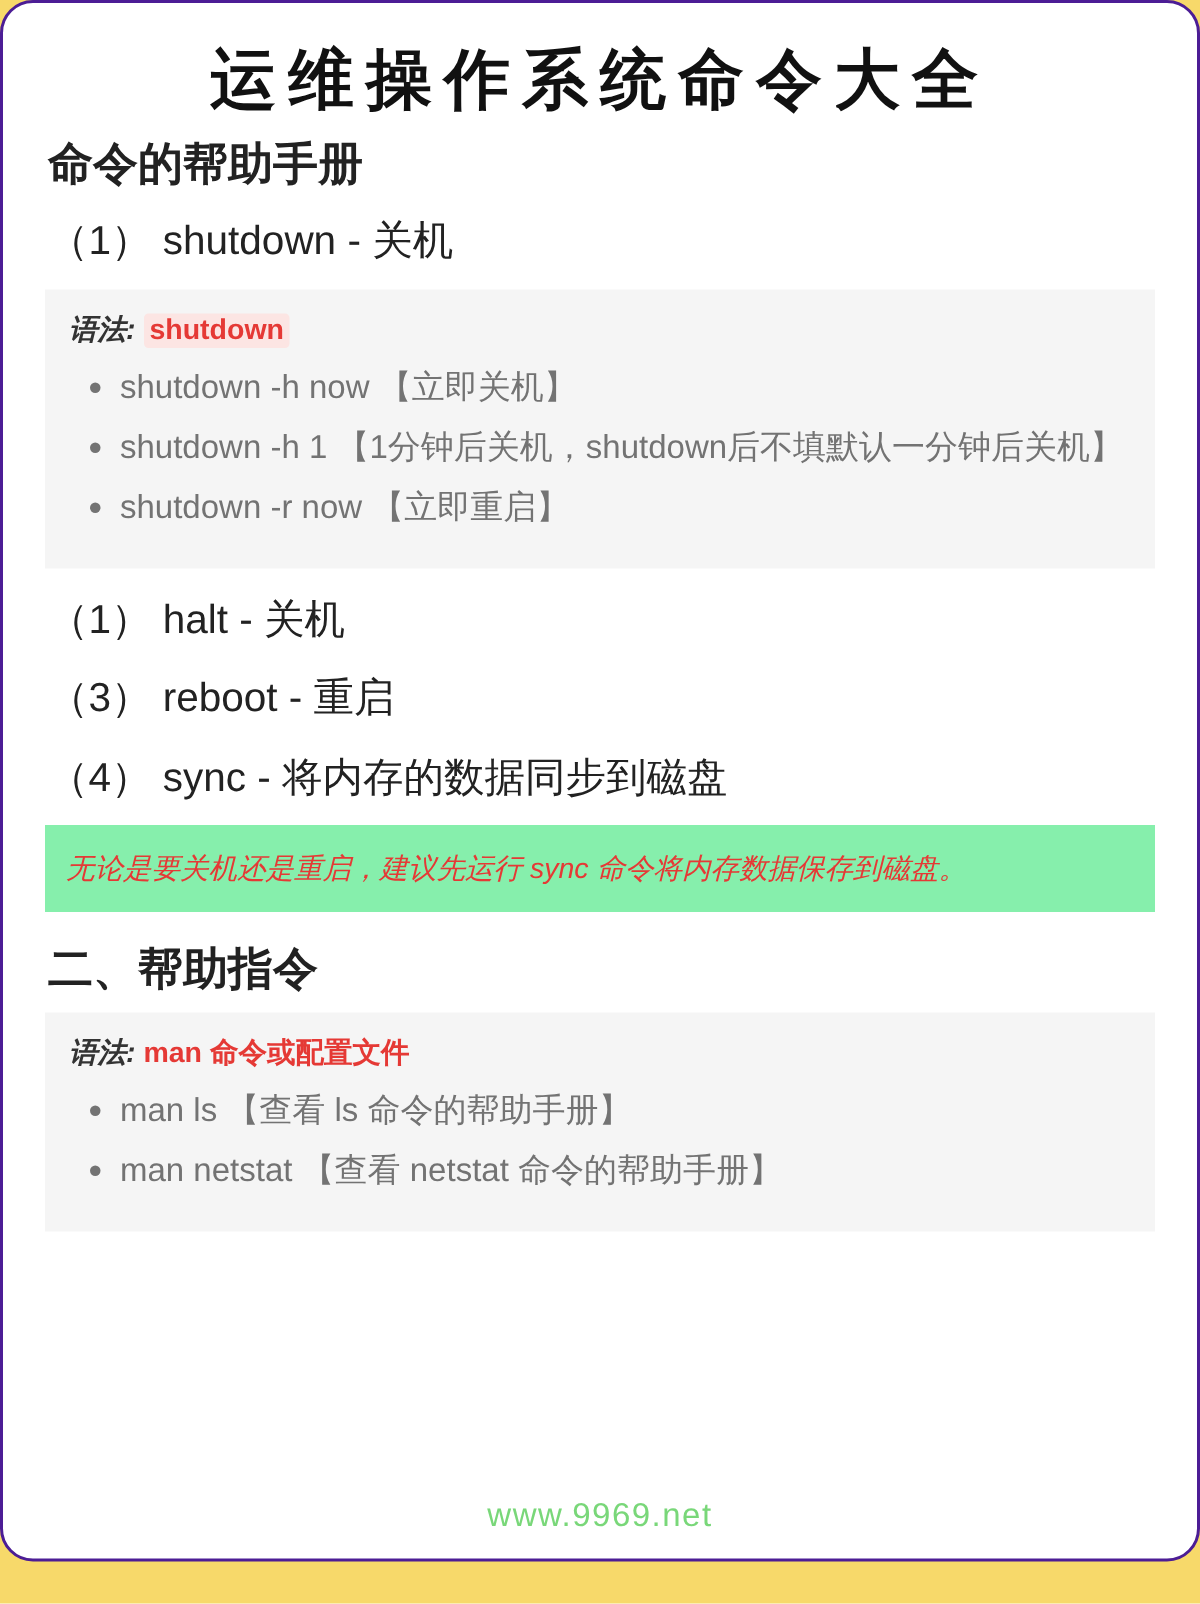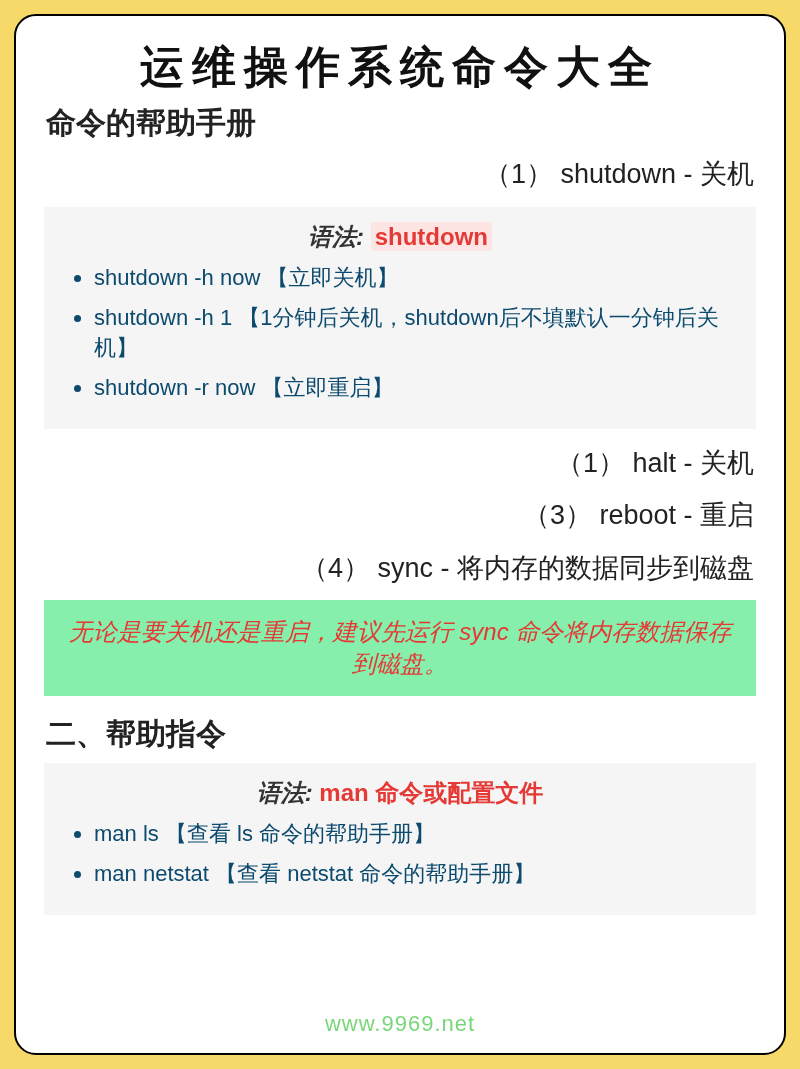--- a/index.html
+++ b/index.html
@@ -5,23 +5,22 @@
   * { box-sizing: border-box; margin: 0; padding: 0; }
   body {
     background: #f7d96a;
     width: 800px;
     height: 1069px;
     overflow: hidden;
     font-family: "PingFang SC", "Microsoft YaHei", "Helvetica Neue", Arial, sans-serif;
   }
   .card {
     background: #fff;
-    border: 2px solid #000000;
+    border: 2px solid #4c1d95;
     border-radius: 22px;
-    margin: 14px;
     height: calc(100% - 28px);
     padding: 18px 30px 0 30px;
     position: relative;
     overflow: hidden;
   }
   .main-title {
     font-size: 44px;
     font-weight: 900;
     letter-spacing: 8px;
     text-align: center;
@@ -32,31 +31,29 @@
     font-size: 30px;
     font-weight: 700;
     color: #222;
     margin: 4px 0 8px 0;
   }
   .entry {
     font-size: 27px;
     color: #222;
     margin: 10px 0 12px 0;
     line-height: 1.5;
-    text-align: right;
   }
   .code-block {
     background: #f5f5f5;
     margin: 6px -2px 14px -2px;
     padding: 14px 16px 16px 16px;
     color: #222;
   }
   .code-block p, .note-block p {
-    font-size: 24px;
-    text-align: center;
+    font-size: 19px;
   }
   .syntax-line {
     font-weight: 700;
     font-style: italic;
     margin-bottom: 10px;
   }
   .syntax-label { color: #333; font-style: italic; }
   .syntax-cmd {
     color: #e53935;
     background: #fce5e3;
@@ -69,21 +66,21 @@
     font-style: normal;
     font-weight: 700;
   }
   .bullets {
     list-style: disc;
     padding-left: 34px;
   }
   .bullets li {
     font-size: 22px;
     margin: 10px 0;
-    color: #0c4a6e;
+    color: #737373;
   }
   .note-block {
     background: #86efac;
     padding: 16px 14px;
     margin: 10px -2px 18px -2px;
   }
   .note-text {
     color: #e53935;
     font-style: italic;
     font-size: 22px;

